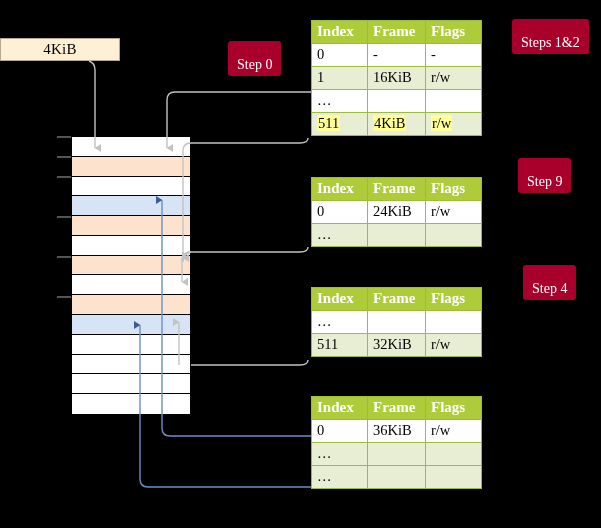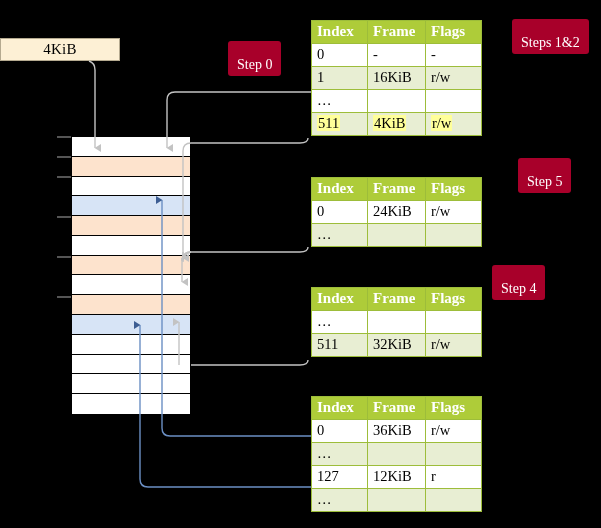--- a/index.html
+++ b/index.html
@@ -42,21 +42,21 @@
     font-size: 14px;
     padding: 15px 9px 3px 9px;
     border-radius: 3px;
     white-space: nowrap;
     line-height: 17px;
     box-shadow: 0 1px 0 rgba(0,0,0,.4);
   }
   .chip-step0  { left: 188px; top: 41px; margin-left: 40px; }
   .chip-step12 { left: 512px; top: 19px; }
   .chip-step3  { left: 518px; top: 158px; }
-  .chip-step4  { left: 492px; top: 265px; }
+  .chip-step4  { left: 523px; top: 265px; }
 
   
   .mem-col {
     left: 71px;
     top: 136px;
     width: 120px;
     height: 279px;
     border: 1px solid #000;
     box-sizing: border-box;
     background: #ffffff;
@@ -130,21 +130,21 @@
 </style>
 </head>
 <body>
 
 <div class="abs size-box">
   <span>4KiB</span>
 </div>
 
 <div class="abs step-chip chip-step0">Step 0</div>
 <div class="abs step-chip chip-step12">Steps 1&amp;2</div>
-<div class="abs step-chip chip-step3">Step 5</div>
+<div class="abs step-chip chip-step3">Step 9</div>
 <div class="abs step-chip chip-step4">Step 4</div>
 
 <div class="abs mem-col" id="mem-col">
     <div class="mem-row" style="height: 19.7857px;"></div>
     <div class="mem-row peach" style="height: 19.7857px;"></div>
     <div class="mem-row" style="height: 19.7857px;"></div>
     <div class="mem-row blue" style="height: 19.7857px;"></div>
     <div class="mem-row peach" style="height: 19.7857px;"></div>
     <div class="mem-row" style="height: 19.7857px;"></div>
     <div class="mem-row peach" style="height: 19.7857px;"></div>
@@ -255,25 +255,20 @@
       <tbody>
         <tr>
           <td class="c-index">0</td>
           <td class="c-frame">36KiB</td>
           <td class="c-flags">r/w</td>
         </tr>
         <tr class="alt">
           <td class="c-index">…</td>
           <td class="c-frame"></td>
           <td class="c-flags"></td>
-        </tr>
-        <tr>
-          <td class="c-index">127</td>
-          <td class="c-frame">12KiB</td>
-          <td class="c-flags">r</td>
         </tr>
         <tr class="alt">
           <td class="c-index">…</td>
           <td class="c-frame"></td>
           <td class="c-flags"></td>
         </tr>
       </tbody>
     </table>
   </div>
 

